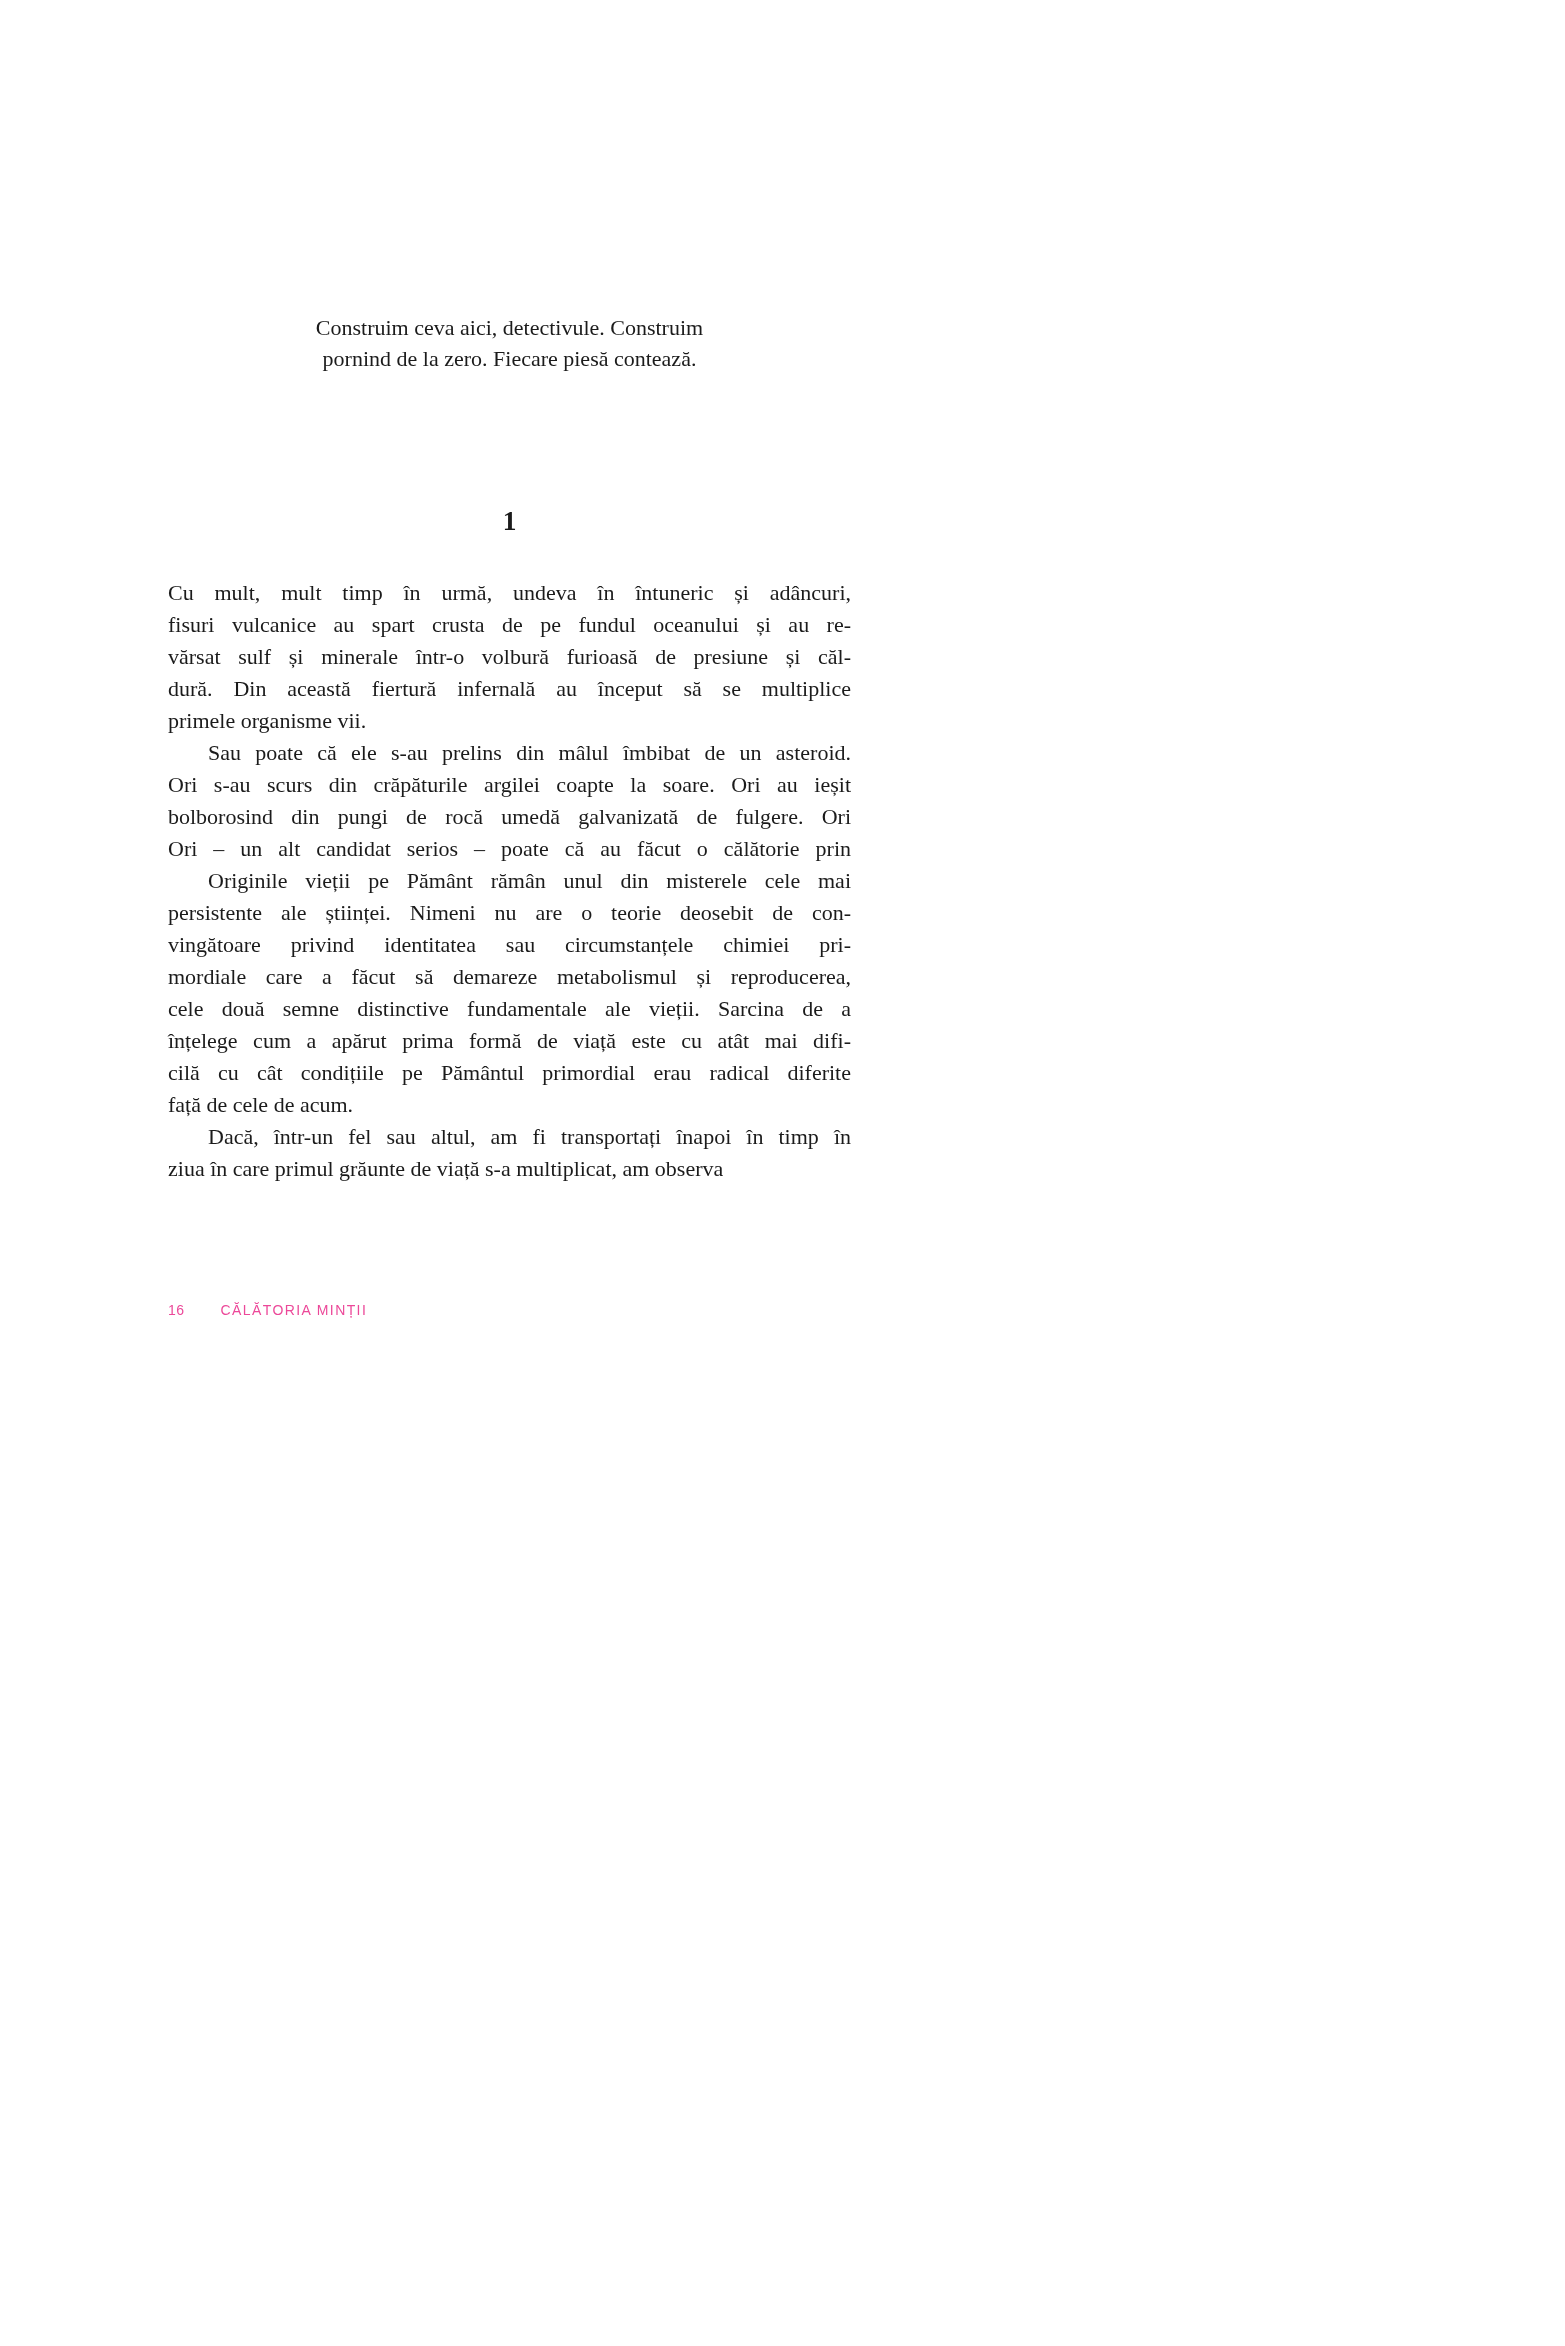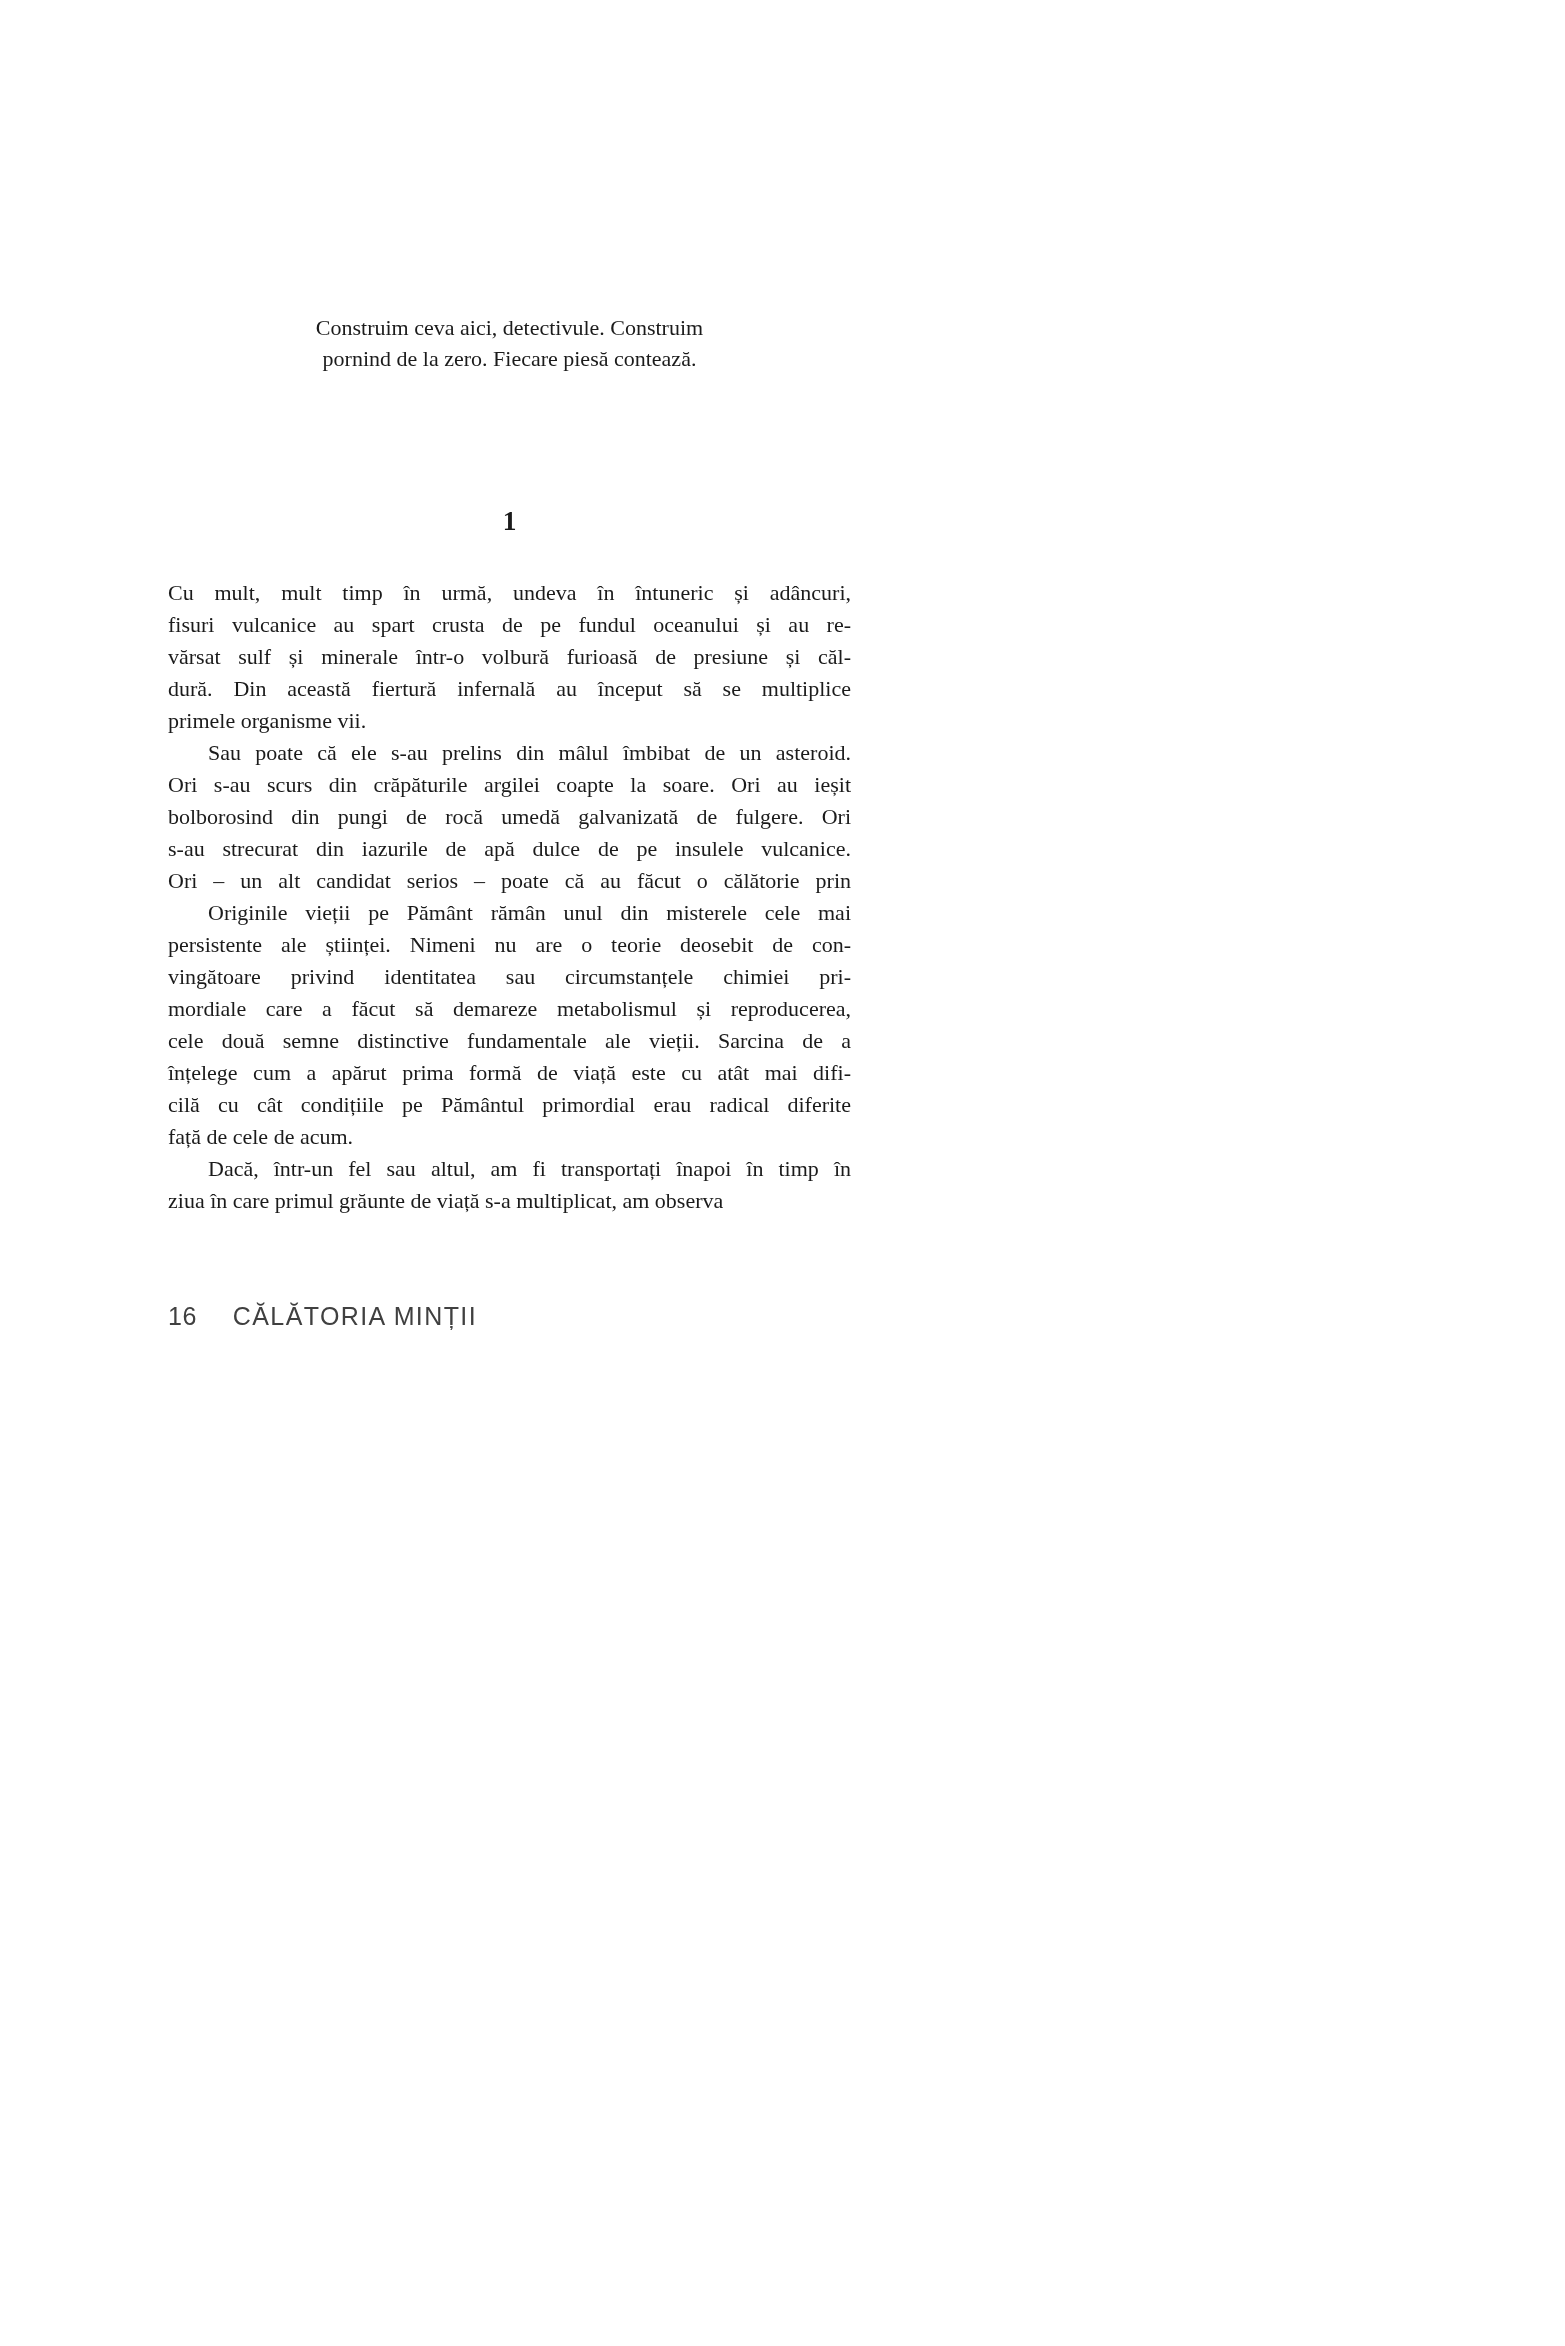--- a/index.html
+++ b/index.html
@@ -45,22 +45,22 @@
     text-align-last: justify;
   }
   .line.last { text-align-last: left; }
   .line.first-indent { text-indent: 40px; }
   .footer {
     position: absolute;
     left: 0;
     top: 1302px;
     width: 683px;
     font-family: "Liberation Sans", sans-serif;
-    font-size: 25px;
-    color: #404040;
+    font-size: 14px;
+    color: #ec4899;
     letter-spacing: 0.5px;
   }
   .page-num {
     display: inline-block;
     margin-right: 36px;
   }
   .running-title {
     display: inline-block;
     letter-spacing: 1.4px;
   }
@@ -83,21 +83,20 @@
           <div class="line">Cu mult, mult timp în urmă, undeva în întuneric și adâncuri,</div>
           <div class="line">fisuri vulcanice au spart crusta de pe fundul oceanului și au re-</div>
           <div class="line">vărsat sulf și minerale într-o volbură furioasă de presiune și căl-</div>
           <div class="line">dură. Din această fiertură infernală au început să se multiplice</div>
           <div class="line last">primele organisme vii.</div>
         </div>
         <div class="paragraph">
           <div class="line first-indent">Sau poate că ele s-au prelins din mâlul îmbibat de un asteroid.</div>
           <div class="line">Ori s-au scurs din crăpăturile argilei coapte la soare. Ori au ieșit</div>
           <div class="line">bolborosind din pungi de rocă umedă galvanizată de fulgere. Ori</div>
-          <div class="line">s-au strecurat din iazurile de apă dulce de pe insulele vulcanice.</div>
           <div class="line">Ori – un alt candidat serios – poate că au făcut o călătorie prin</div>
         </div>
         <div class="paragraph">
           <div class="line first-indent">Originile vieții pe Pământ rămân unul din misterele cele mai</div>
           <div class="line">persistente ale științei. Nimeni nu are o teorie deosebit de con-</div>
           <div class="line">vingătoare privind identitatea sau circumstanțele chimiei pri-</div>
           <div class="line">mordiale care a făcut să demareze metabolismul și reproducerea,</div>
           <div class="line">cele două semne distinctive fundamentale ale vieții. Sarcina de a</div>
           <div class="line">înțelege cum a apărut prima formă de viață este cu atât mai difi-</div>
           <div class="line">cilă cu cât condițiile pe Pământul primordial erau radical diferite</div>

